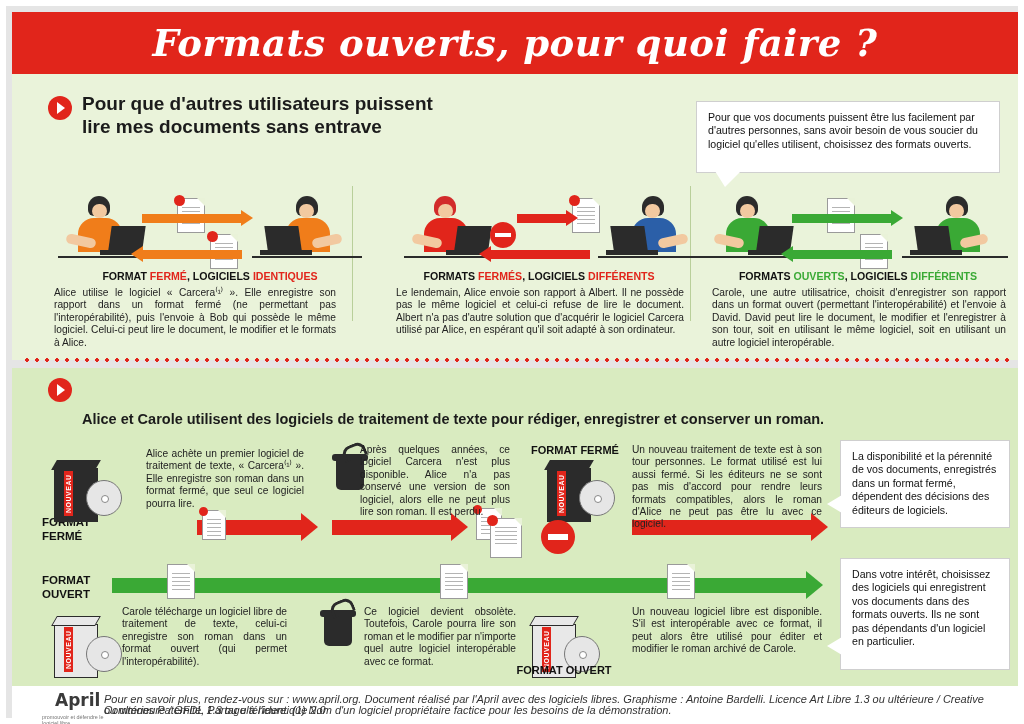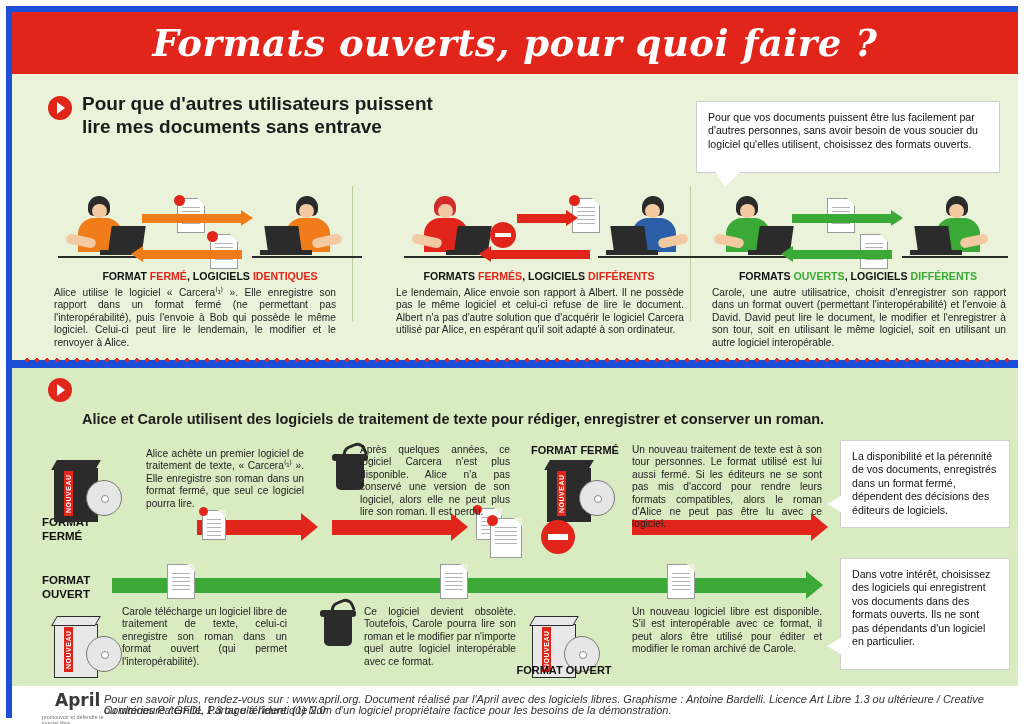--- a/index.html
+++ b/index.html
@@ -4,21 +4,21 @@
 <style>
   html,body{margin:0;padding:0;}
   body{
     width:1024px;height:724px;
     background:#ffffff;
     font-family:"Liberation Sans", sans-serif;
     overflow:hidden;
   }
   .poster{
     position:relative;width:1024px;height:724px;
-    background:#1d4ed8;
+    background:#e5e5e5;
     border:6px solid #ffffff;
     box-sizing:border-box;
   }
   
   .titlebar{
     position:absolute;left:6px;top:6px;width:1006px;height:62px;
     background:#e1251b;
   }
   .titlebar .t{
     position:absolute;left:0;top:0;width:100%;height:100%;
@@ -193,21 +193,21 @@
       <div class="screenblk" style="left:6px;top:0;width:34px;height:24px;transform:skewX(8deg);"></div>
       <div class="screenblk" style="left:0px;top:24px;width:52px;height:5px;"></div>
     </div>
     <div class="deskline" style="left:240px;top:182px;width:110px;"></div>
 
     <div class="capt" style="left:58px;top:196px;width:280px;">
       <span>FORMAT</span>
       <span style="color:#e1251b;">FERMÉ</span><span>, LOGICIELS</span>
       <span style="color:#e1251b;">IDENTIQUES</span>
     </div>
-    <div class="cap" style="left:42px;top:213px;width:282px;">Alice utilise le logiciel « Carcera⁽¹⁾ ». Elle enregistre son rapport dans un format fermé (ne permettant pas l'interopérabilité), puis l'envoie à Bob qui possède le même logiciel. Celui-ci peut lire le lendemain, le modifier et le renvoyer à Alice.</div>
+    <div class="cap" style="left:42px;top:213px;width:282px;">Alice utilise le logiciel « Carcera⁽¹⁾ ». Elle enregistre son rapport dans un format fermé (ne permettant pas l'interopérabilité), puis l'envoie à Bob qui possède le même logiciel. Celui-ci peut lire le document, le modifier et le formats à Alice.</div>
 
     <div class="person" style="left:398px;top:122px;">
       <div style="position:absolute;left:24px;top:0;width:22px;height:20px;border-radius:11px 11px 6px 6px;background:#d22b2b;"></div>
       <div style="position:absolute;left:28px;top:8px;width:15px;height:14px;border-radius:7px;background:#f2c9a0;"></div>
       <div style="position:absolute;left:14px;top:22px;width:44px;height:34px;border-radius:16px 16px 0 0;background:#e1251b;"></div>
       <div style="position:absolute;left:2px;top:40px;width:30px;height:10px;border-radius:5px;background:#f2c9a0;transform:rotate(12deg);"></div>
     </div>
     <div class="laptop" style="left:434px;top:152px;">
       <div class="screenblk" style="left:10px;top:0;width:34px;height:24px;transform:skewX(-8deg);"></div>
       <div class="screenblk" style="left:0px;top:24px;width:52px;height:5px;"></div>

